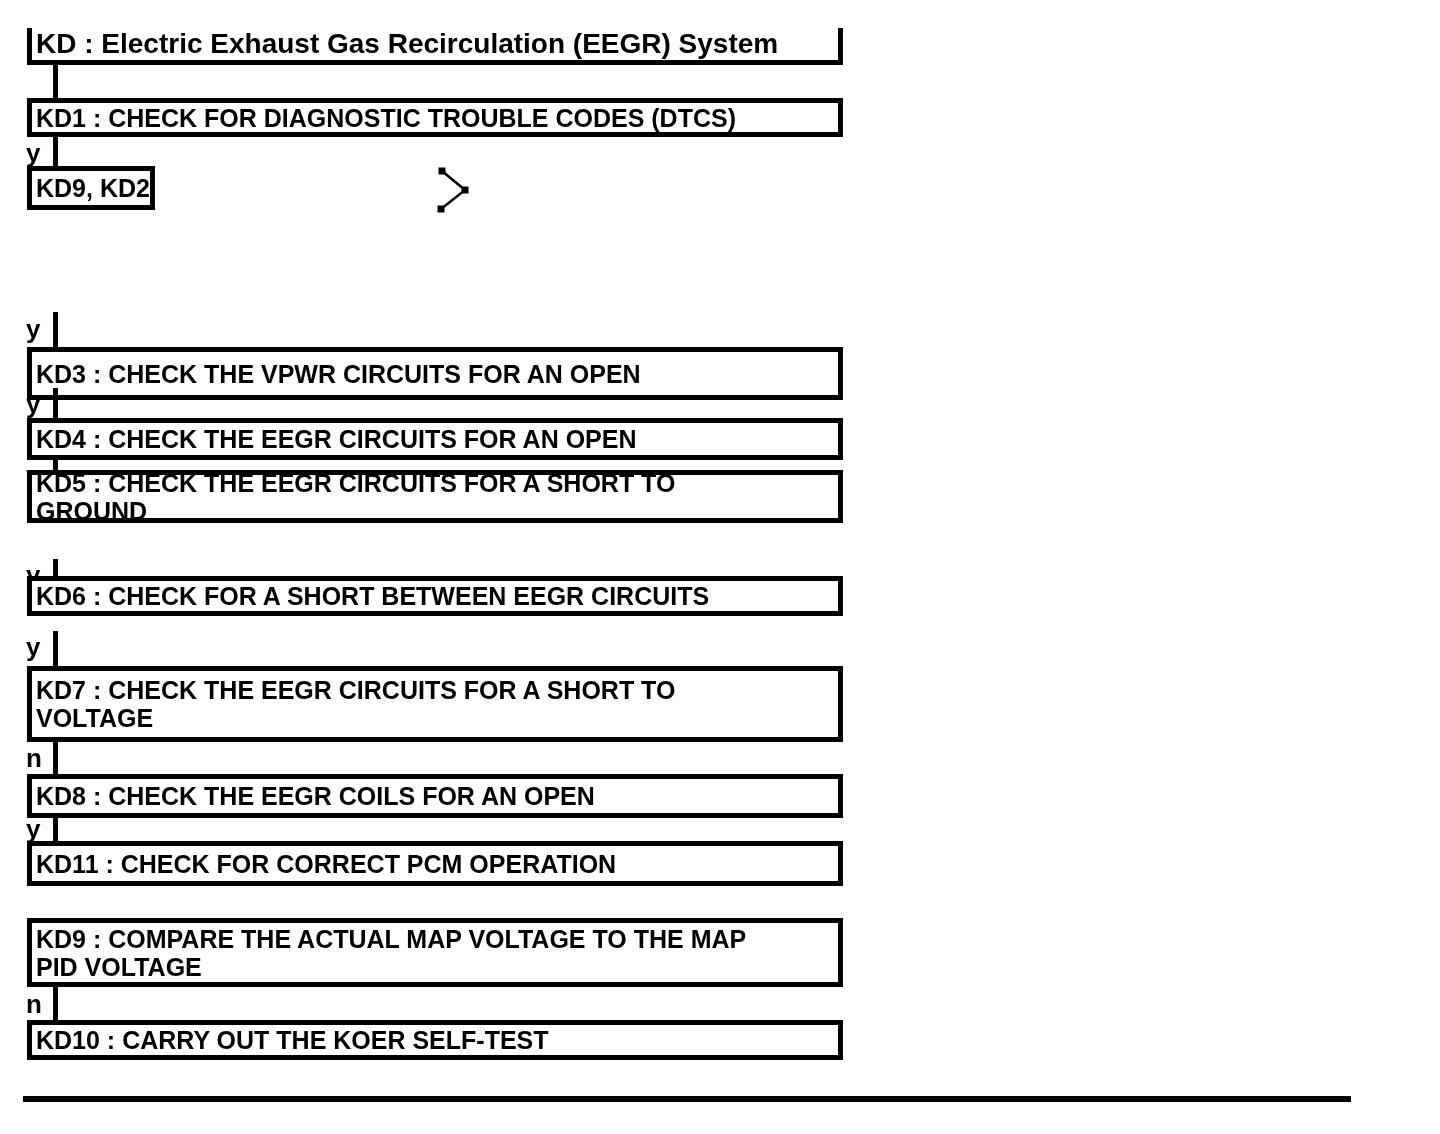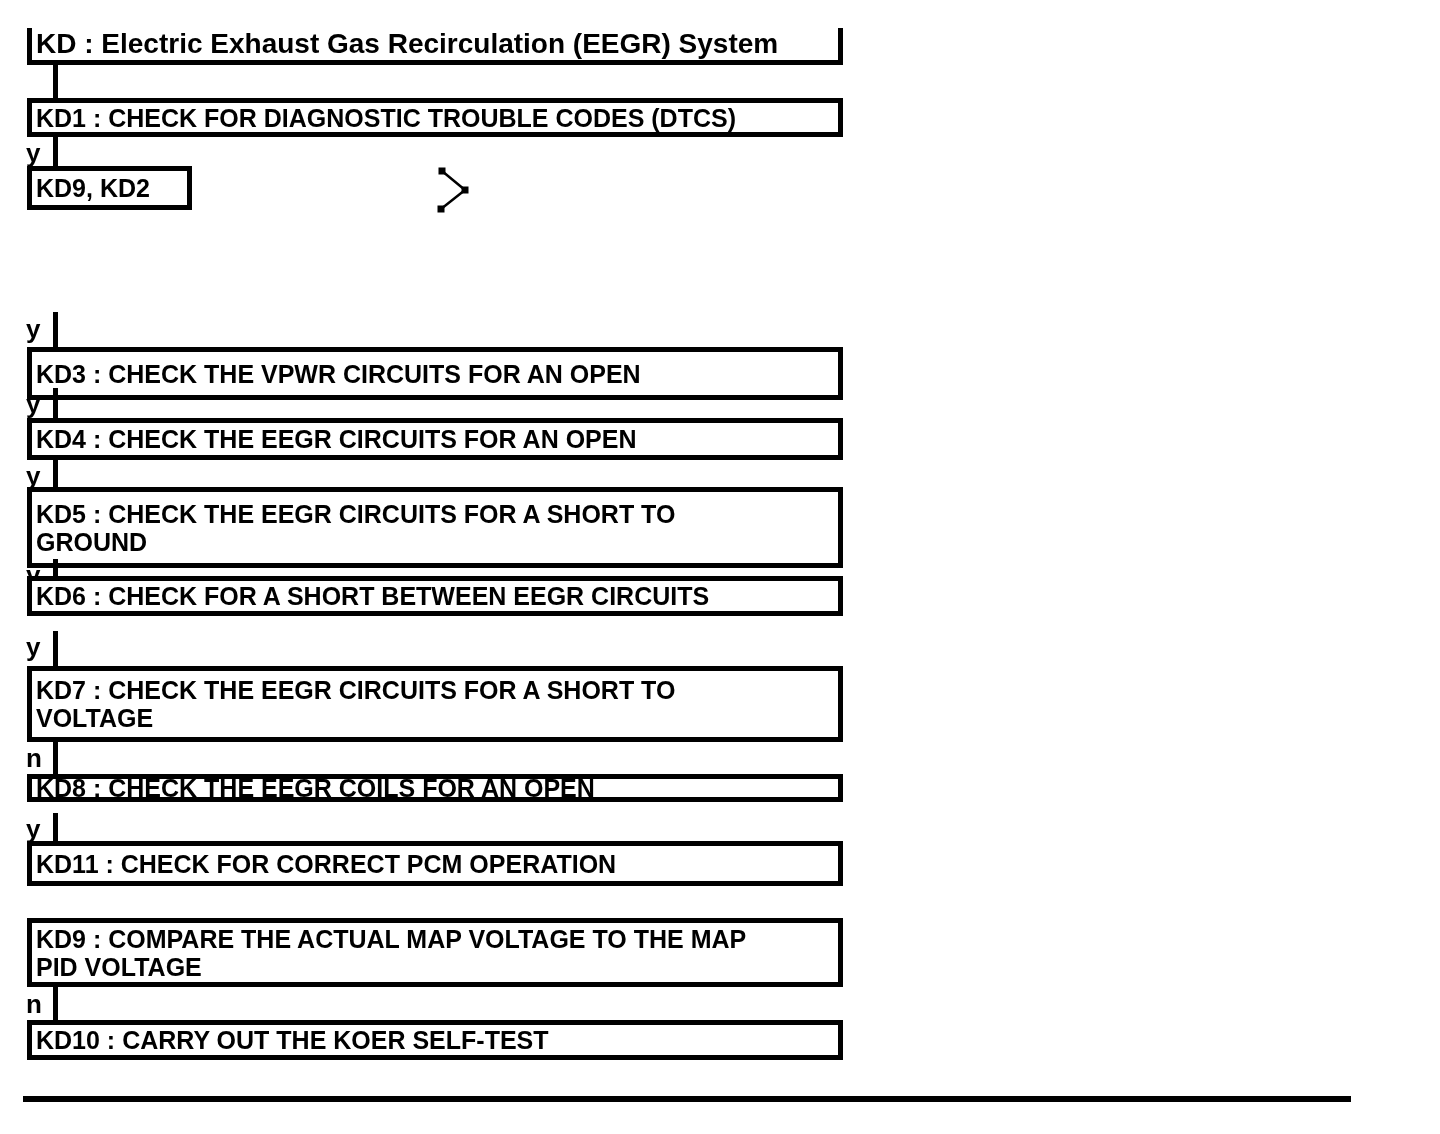--- a/index.html
+++ b/index.html
@@ -11,21 +11,21 @@
   }
   .box {
     position:absolute; left:27px; width:816px; box-sizing:border-box;
     border:5px solid var(--ink); background:var(--paper);
     font-weight:bold; font-size:25px; line-height:28px;
     display:flex; flex-direction:column; justify-content:center;
     padding:0 0 0 4px;
   }
   .box .bl { white-space:nowrap; }
   .box-title { border-top:none; font-size:28px; }
-  .box-small { width:165px; }
+  .box-small { width:128px; }
   .vline { position:absolute; left:53px; width:5px; background:var(--ink); }
   .clabel {
     position:absolute; left:26px; font-weight:bold;
     font-size:26px; line-height:26px; color:var(--ink);
   }
   .chevron { position:absolute; }
   .chevron rect, .chevron polyline { stroke:var(--ink); }
   .chevron rect { fill:var(--ink); }
   .hrule { position:absolute; background:var(--ink); }
 </style>
@@ -69,21 +69,21 @@
   <div class="clabel" style="top:391px">y</div>
   <div class="vline" style="top:388px;height:30px"></div>
 
   <div class="box" style="top:418px;height:42px">
     <div class="bl">KD4 : CHECK THE EEGR CIRCUITS FOR AN OPEN</div>
   </div>
 
   <div class="clabel" style="top:463px">y</div>
   <div class="vline" style="top:460px;height:29px"></div>
 
-  <div class="box" style="top:487px;height:81px">
+  <div class="box" style="top:470px;height:53px">
     <div class="bl">KD5 : CHECK THE EEGR CIRCUITS FOR A SHORT TO</div>
     <div class="bl">GROUND</div>
   </div>
 
   <div class="clabel" style="top:562px">y</div>
   <div class="vline" style="top:559px;height:30px"></div>
 
   <div class="box" style="top:576px;height:40px">
     <div class="bl">KD6 : CHECK FOR A SHORT BETWEEN EEGR CIRCUITS</div>
   </div>
@@ -92,21 +92,21 @@
   <div class="vline" style="top:631px;height:35px"></div>
 
   <div class="box" style="top:666px;height:76px">
     <div class="bl">KD7 : CHECK THE EEGR CIRCUITS FOR A SHORT TO</div>
     <div class="bl">VOLTAGE</div>
   </div>
 
   <div class="clabel" style="top:745px">n</div>
   <div class="vline" style="top:742px;height:32px"></div>
 
-  <div class="box" style="top:774px;height:28px">
+  <div class="box" style="top:774px;height:44px">
     <div class="bl">KD8 : CHECK THE EEGR COILS FOR AN OPEN</div>
   </div>
 
   <div class="clabel" style="top:816px">y</div>
   <div class="vline" style="top:813px;height:28px"></div>
 
   <div class="box" style="top:841px;height:45px">
     <div class="bl">KD11 : CHECK FOR CORRECT PCM OPERATION</div>
   </div>
 

